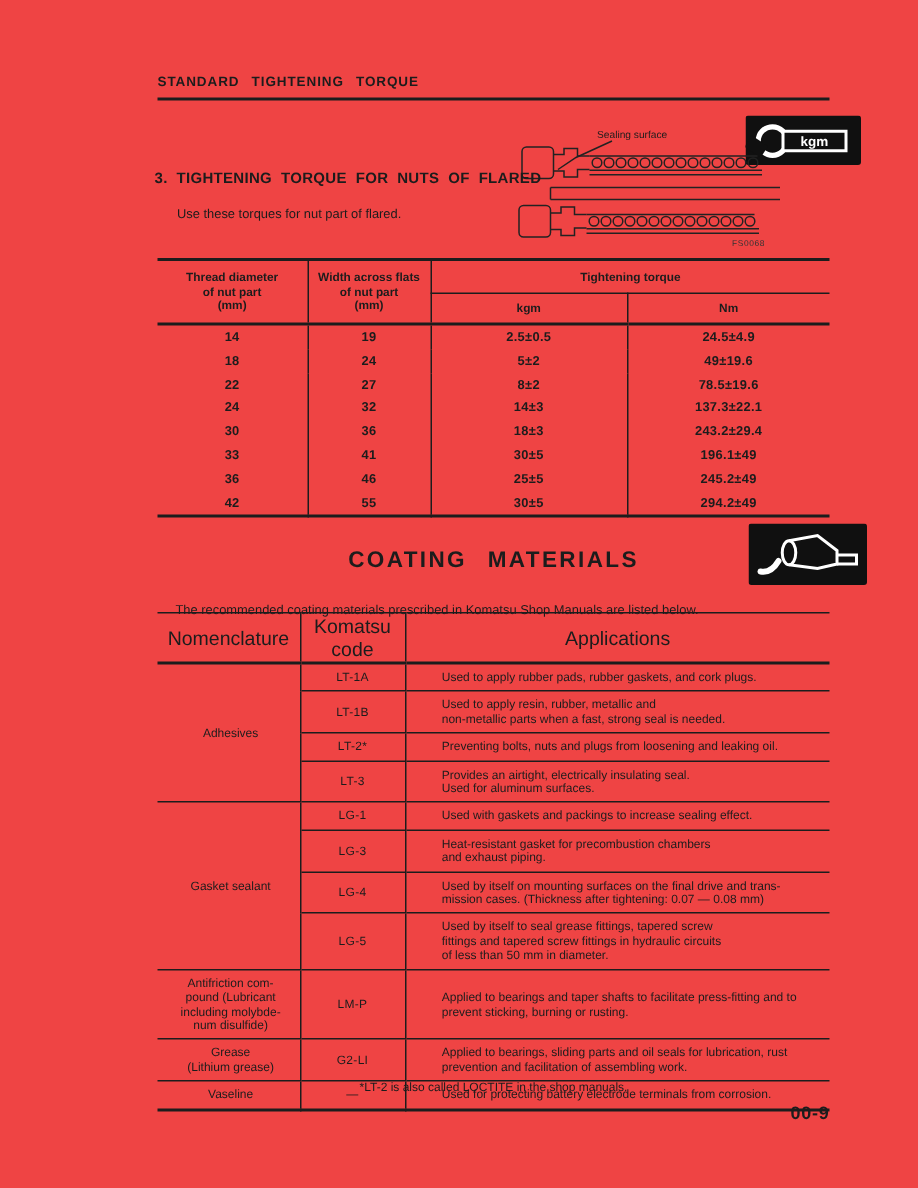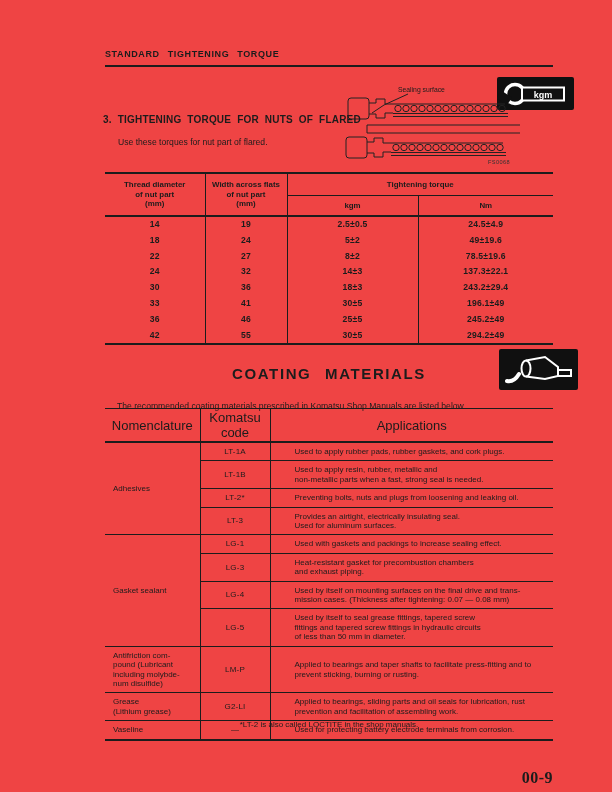--- a/index.html
+++ b/index.html
@@ -45,30 +45,30 @@
                 font-size:15px; font-weight:bold; letter-spacing:1.6px; word-spacing:8px; }
   .coat-intro { position:absolute; left:105px; top:389px; margin:12px; font-size:8.6px; }
 
   
   .t2 { position:absolute; left:105px; top:408px; width:448px; border-collapse:collapse;
         table-layout:fixed; font-size:8px;
         border-top:1.5px solid #1c1c1c; border-bottom:2px solid #1c1c1c; }
   .t2 thead th { font-weight:normal; font-size:13px; height:20px; border-bottom:2.5px solid #1c1c1c; }
   .t2 th.cb, .t2 td.cb { border-left:1px solid #1c1c1c; }
   .t2 td { padding:4px 5px; line-height:9.4px; vertical-align:middle; }
-  .t2 td.nom { text-align:left; padding-left:8px;margin-top:35px; }
+  .t2 td.nom { text-align:center; padding-left:8px;margin-top:35px; }
   .t2 td.code { text-align:center; letter-spacing:.2px; }
   .t2 td.app { text-align:left; padding-left:24px; }
   .t2 tr.grp td { border-top:1.2px solid #1c1c1c; }
   .t2 tr.inner td { border-top:1px solid #1c1c1c; }
 
   .footnote { position:absolute; left:105px; top:720px; width:448px; margin:0; text-align:center;
               font-size:8px; }
-  .page-num { position:absolute; right:59px; top:769px; font-size:16px; font-weight:bold;
-              letter-spacing:.5px;font-family:Liberation Serif, serif; }
+  .page-num { position:absolute; right:59px; top:735px; font-size:12px; font-weight:bold;
+              letter-spacing:.5px; }
 </style>
 </head>
 <body>
 
 <div class="page">
 
   <div class="running-head">
     <span>STANDARD TIGHTENING TORQUE</span>
   </div>
   <div class="head-rule"></div>

